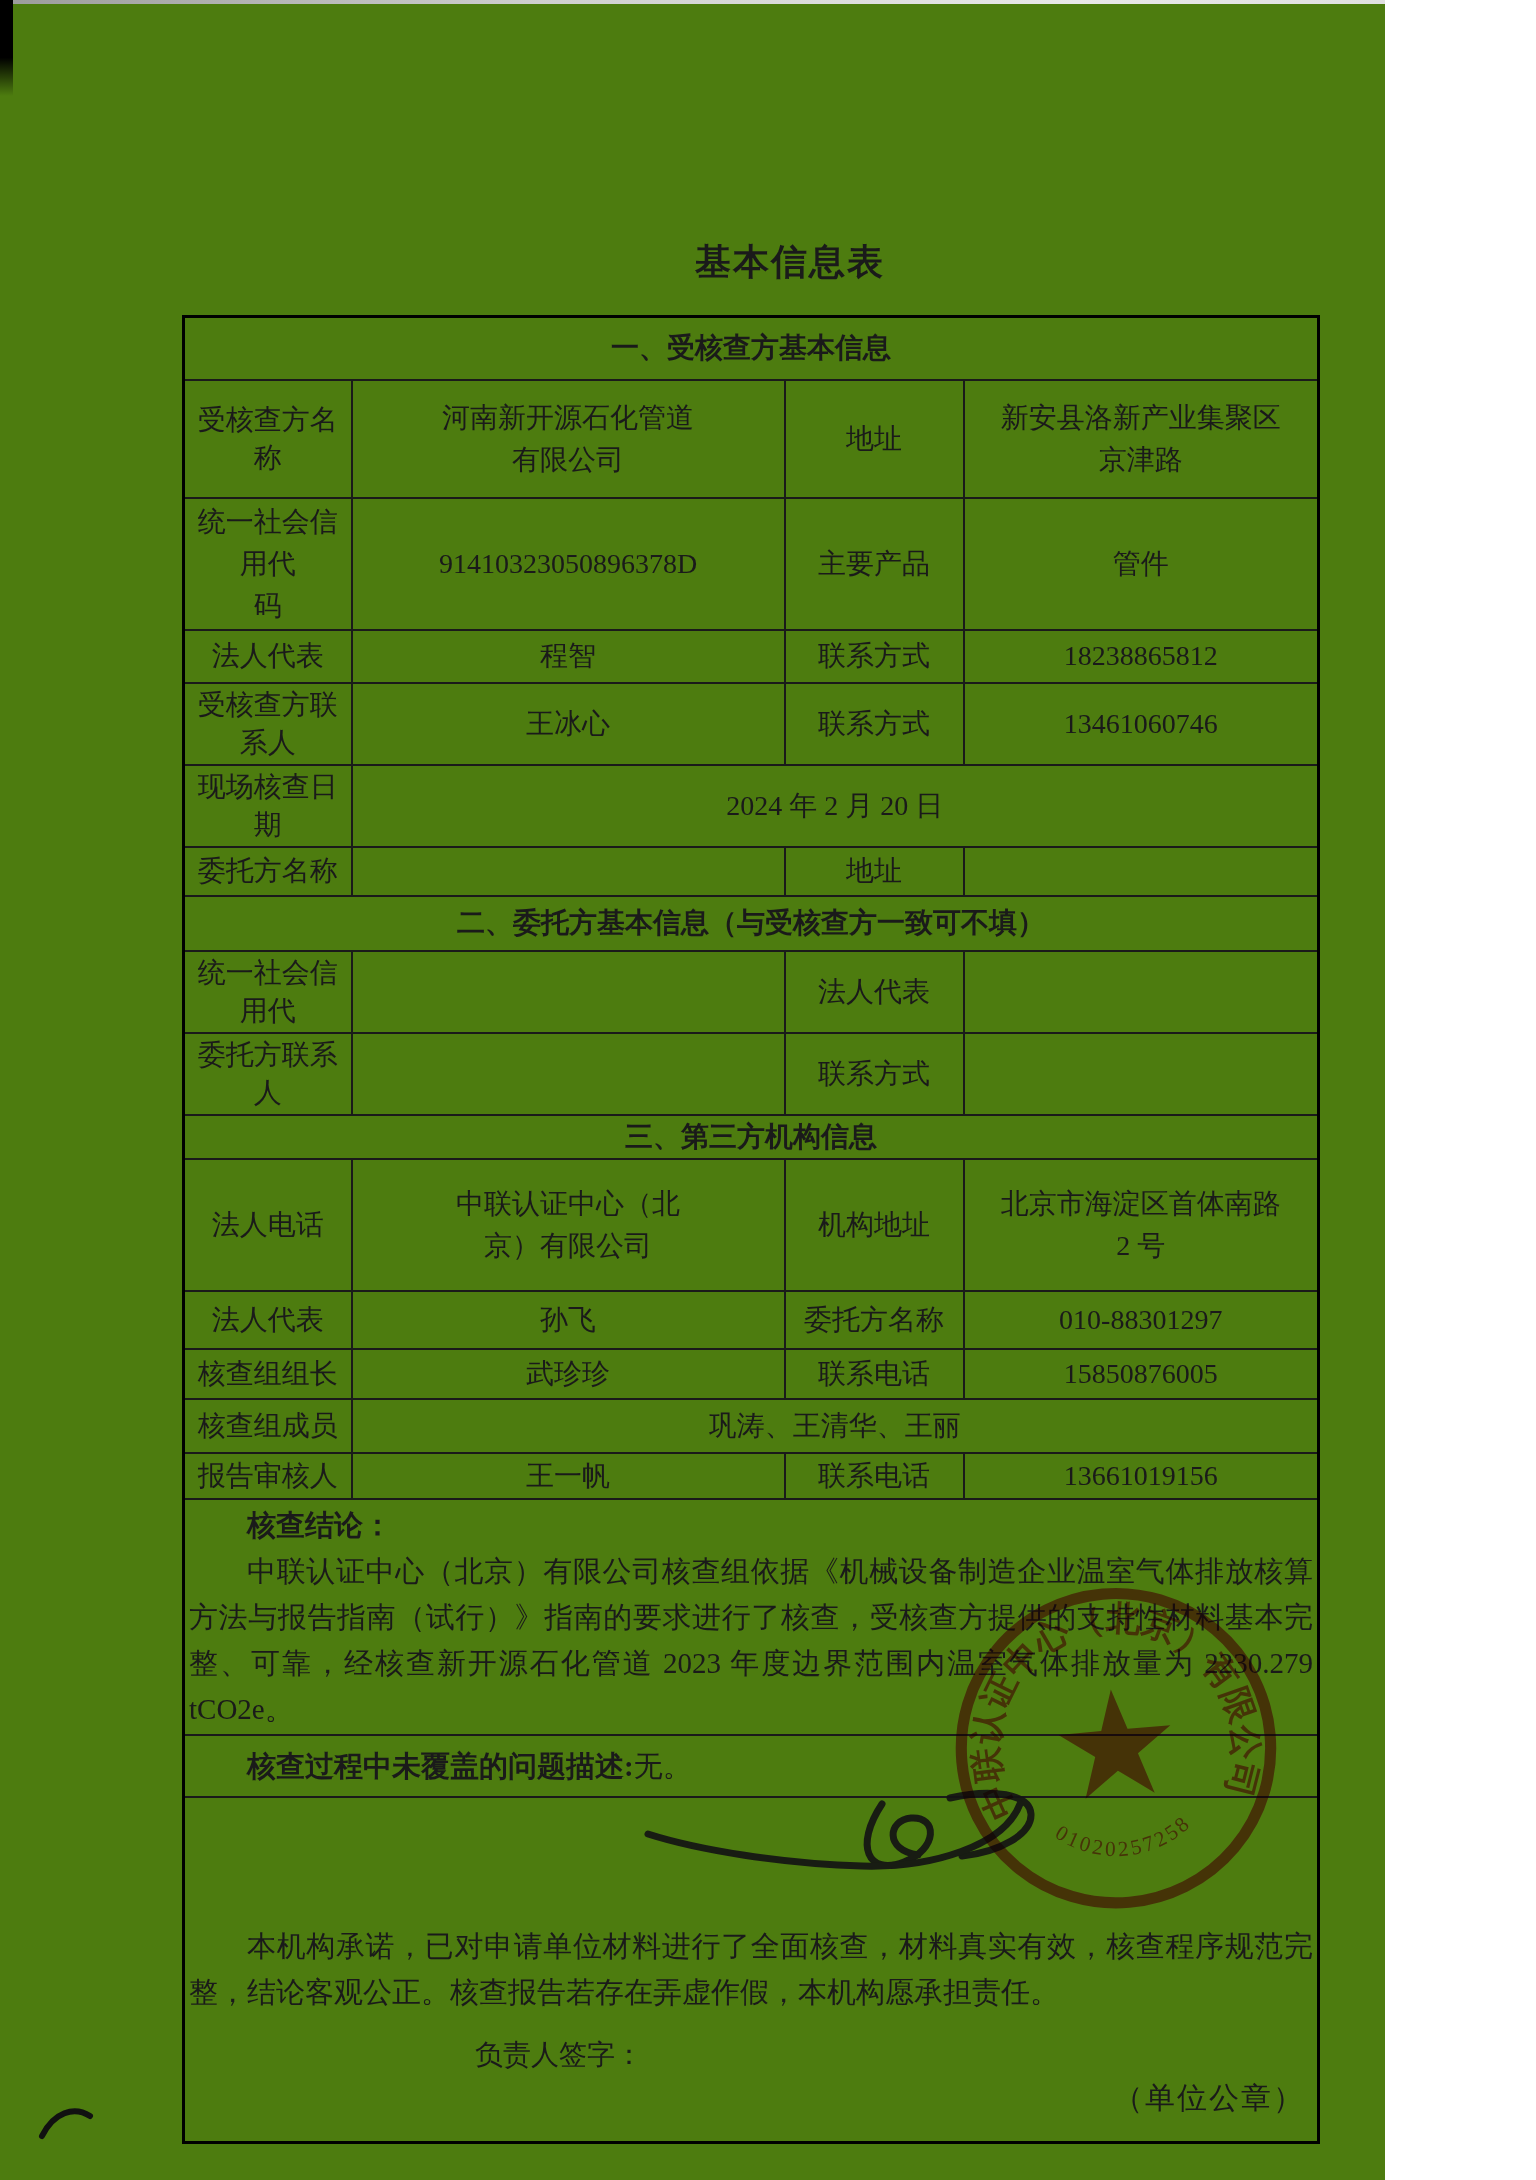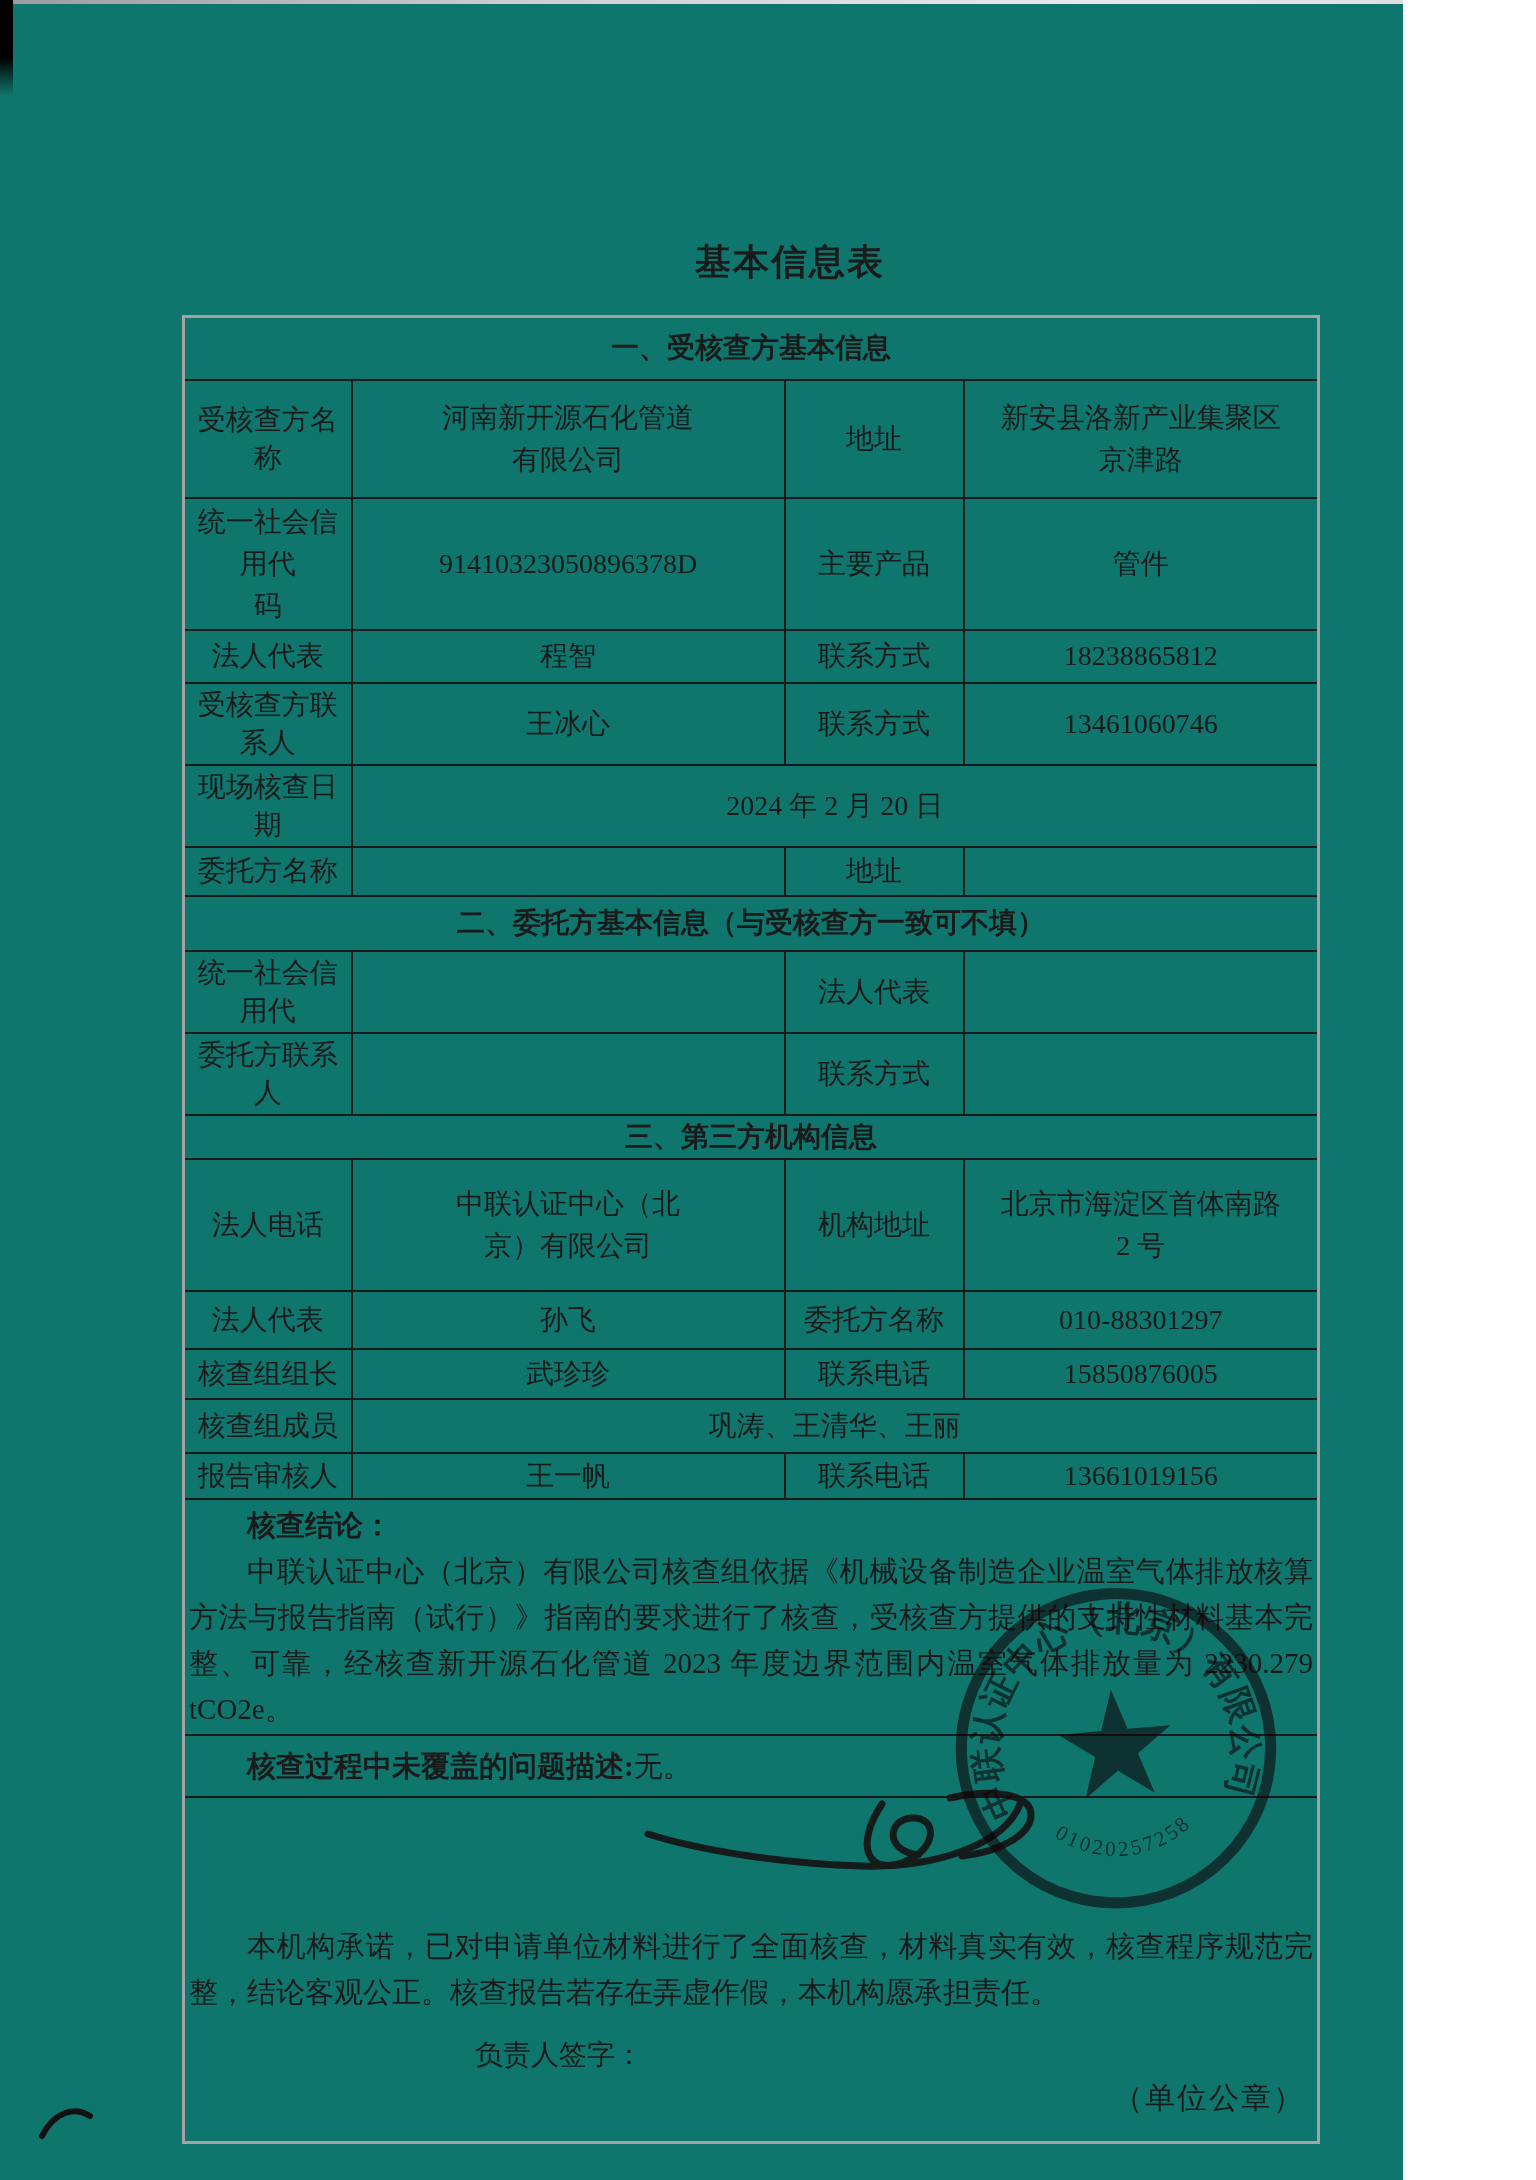--- a/index.html
+++ b/index.html
@@ -1,27 +1,27 @@
 <!DOCTYPE html>
 <html><head>
 <meta charset="utf-8">
 <style>
   html,body{margin:0;padding:0;background:#ffffff;}
-  .page{position:relative;width:1385px;height:2180px;background:#0f766e;overflow:hidden;
-        font-family:"Liberation Serif", serif;color:#1a1a1a;padding-left:18px;}
+  .page{position:relative;width:1385px;height:2180px;background:#4d7c0f;overflow:hidden;
+        font-family:"Liberation Serif", serif;color:#1a1a1a;}
   .scan-top-strip{position:absolute;left:0;top:0;width:1536px;height:4px;
         background:linear-gradient(to right,#9c9c9c,#cfcfcf 35%,#e8e8e8 70%,#dcdcdc);}
   .scan-left-bar{position:absolute;left:0;top:0;width:13px;height:96px;
         background:linear-gradient(to bottom,#000 60%,rgba(0,0,0,0));}
   .scan-right-line{position:absolute;left:1528px;top:425px;width:8px;height:1755px;
         background:linear-gradient(to bottom,rgba(40,40,40,0),#2a2a2a 5%,#1e1e1e 92%,#3a3a3a);}
   .doc-title{position:absolute;left:640px;top:238px;width:300px;text-align:center;
         font-size:36px;font-weight:bold;letter-spacing:2px;}
   table.main{position:absolute;left:182px;top:315px;width:1135px;border-collapse:collapse;
-        table-layout:fixed;border:3px solid #a3a3a3;}
+        table-layout:fixed;border:3px solid #000000;}
   table.main td{border:2px solid #1a1a1a;text-align:center;vertical-align:middle;
         font-size:28px;padding:2px 4px;overflow:hidden;}
   td.lbl{font-size:24px;}
   td.sec{font-weight:bold;text-align:left;font-size:28px;padding-left:10px;}
   td.ml{white-space:pre-line;line-height:1.5;}
   td.code{font-size:24px;text-align:left;padding-left:3px;letter-spacing:0px;}
   td.block{text-align:left;vertical-align:top;padding:10px 18px 6px 14px;}
   .para{margin:0;text-indent:2em;font-size:29px;line-height:46px;text-align:justify;}
   .blab{font-weight:bold;}
   .uncov{font-size:29px;line-height:40px;text-indent:2em;text-align:left;}

